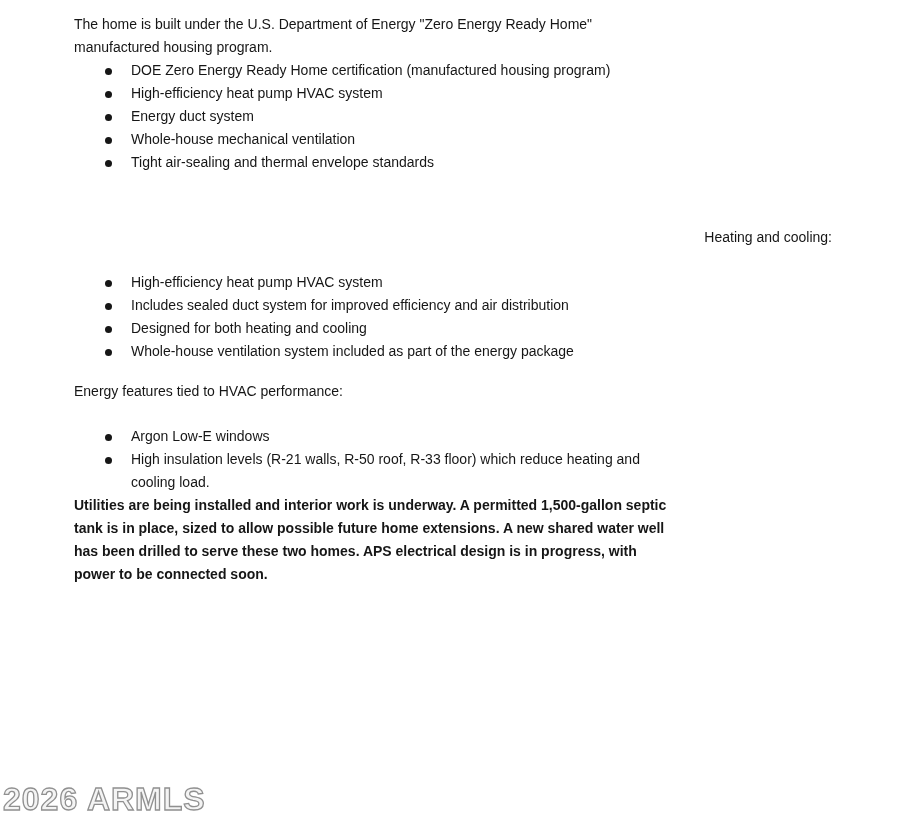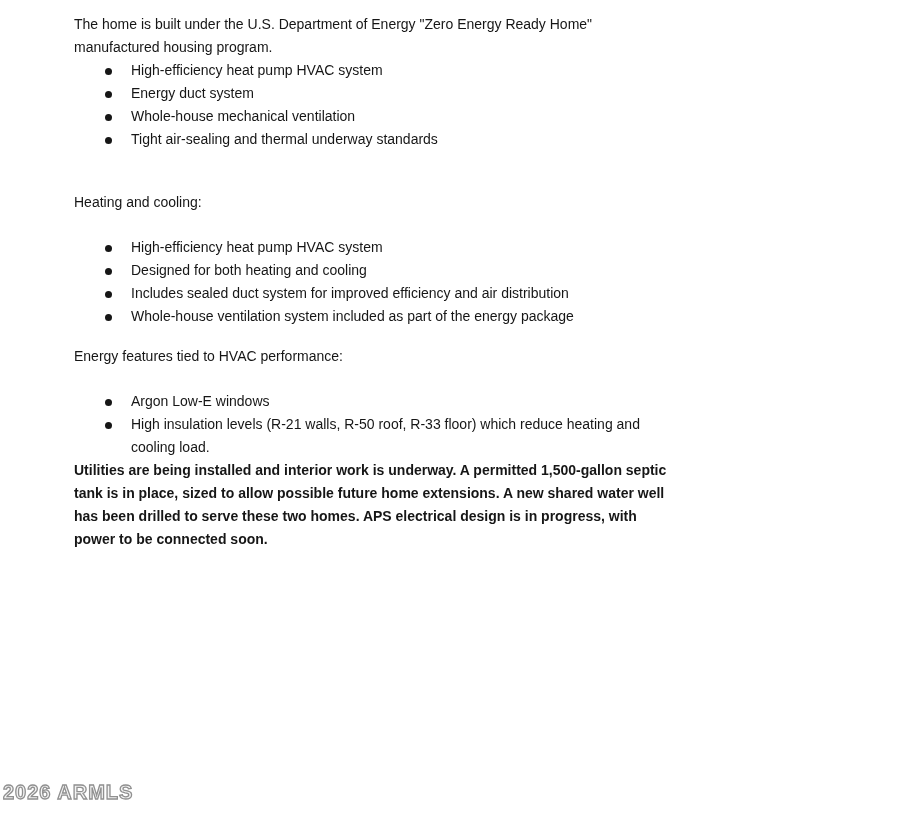--- a/index.html
+++ b/index.html
@@ -39,57 +39,58 @@
     content: "";
     position: absolute;
     left: 31px;
     top: 8.5px;
     width: 7px;
     height: 7px;
     border-radius: 50%;
     background: #161616;
   }
   .section .heading { margin-top: 17px; margin-bottom: 22px; }
-  #sections .section:first-child .heading { margin-top: 40px; }
+  #sections .section:first-child .heading { margin-top: 52px; text-align: right; }
   .closing {
     font-weight: bold;
   }
   .watermark {
     position: absolute;
     left: 3px;
     top: 781px;
-    font-size: 20px;
+    font-size: 32px;
     font-weight: 700;
     letter-spacing: 1px;
     color: rgba(235,235,235,0.55);
     -webkit-text-stroke: 1.3px #909090;
     white-space: nowrap;
   }
 </style>
 </head>
 <body>
 
 <div class="content">
   <p class="pre">The home is built under the U.S. Department of Energy "Zero Energy Ready Home"
 manufactured housing program.</p>
 
   <ul class="bullets">
+      <li>DOE Zero Energy Ready Home certification (manufactured housing program)</li>
       <li>High-efficiency heat pump HVAC system</li>
       <li>Energy duct system</li>
       <li>Whole-house mechanical ventilation</li>
-      <li>Tight air-sealing and thermal underway standards</li>
+      <li>Tight air-sealing and thermal envelope standards</li>
     </ul>
 
   <div id="sections">
       <section class="section">
         <p class="heading">Heating and cooling:</p>
         <ul class="bullets">
           <li>High-efficiency heat pump HVAC system</li>
+          <li>Includes sealed duct system for improved efficiency and air distribution</li>
           <li>Designed for both heating and cooling</li>
-          <li>Includes sealed duct system for improved efficiency and air distribution</li>
           <li>Whole-house ventilation system included as part of the energy package</li>
         </ul>
       </section>
       <section class="section">
         <p class="heading">Energy features tied to HVAC performance:</p>
         <ul class="bullets">
           <li>Argon Low-E windows</li>
           <li>High insulation levels (R-21 walls, R-50 roof, R-33 floor) which reduce heating and
 cooling load.</li>
         </ul>

